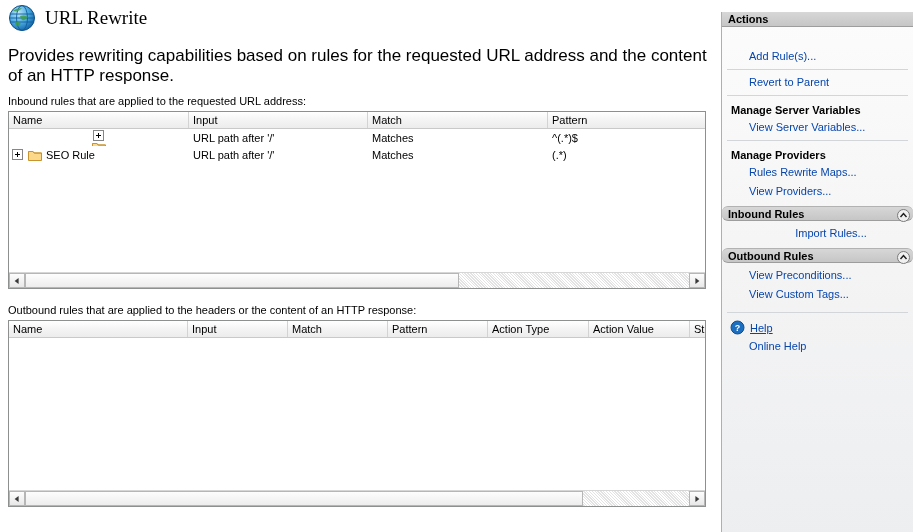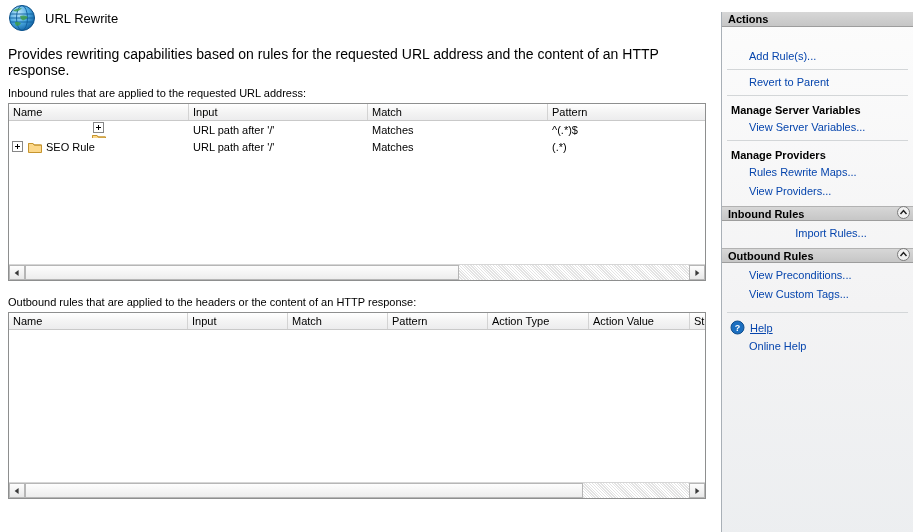--- a/index.html
+++ b/index.html
@@ -37,27 +37,27 @@
     padding: 6px 0 4px 8px;
     height: 34px;
     box-sizing: border-box;
   }
   .globe-icon {
     width: 28px; height: 28px;
     margin-right: 9px;
     flex: 0 0 auto;
   }
   .page-title {
-    font-size: 13px;
-    color: #000;
-    font-family: Liberation Sans, sans-serif;
+    font-size: 19px;
+    color: #000;
+    font-family: Liberation Serif, serif;
   }
   .desc {
     margin: 12px 0 0 8px;
-    font-size: 14px;
+    font-size: 17px;
     color: #000;
   }
   .section-label {
     margin: 9px 0 4px 8px;
     font-size: 11px;
     color: #000;
   }
 
   
   .grid {
@@ -227,23 +227,24 @@
   .act-bar {
     height: 15px;
     background: linear-gradient(to bottom, #d7d7d7, #c6c6c6);
     border-top: 1px solid #b2b2b2;
     border-bottom: 1px solid #9d9d9d;
     font-weight: bold;
     font-size: 11px;
     padding: 1px 0 0 6px;
     box-sizing: border-box;
     display: flex;
-    align-items: flex-end;
+    align-items: flex-start;
     justify-content: space-between;
     color: #000;
+    border-radius: 6px;
   }
   .chev {
     width: 15px; height: 15px;
     margin-right: 2px;
     flex: 0 0 auto;
   }
   .help-row {
     display: flex;
     align-items: center;
     padding: 4px 0 2px 8px;

